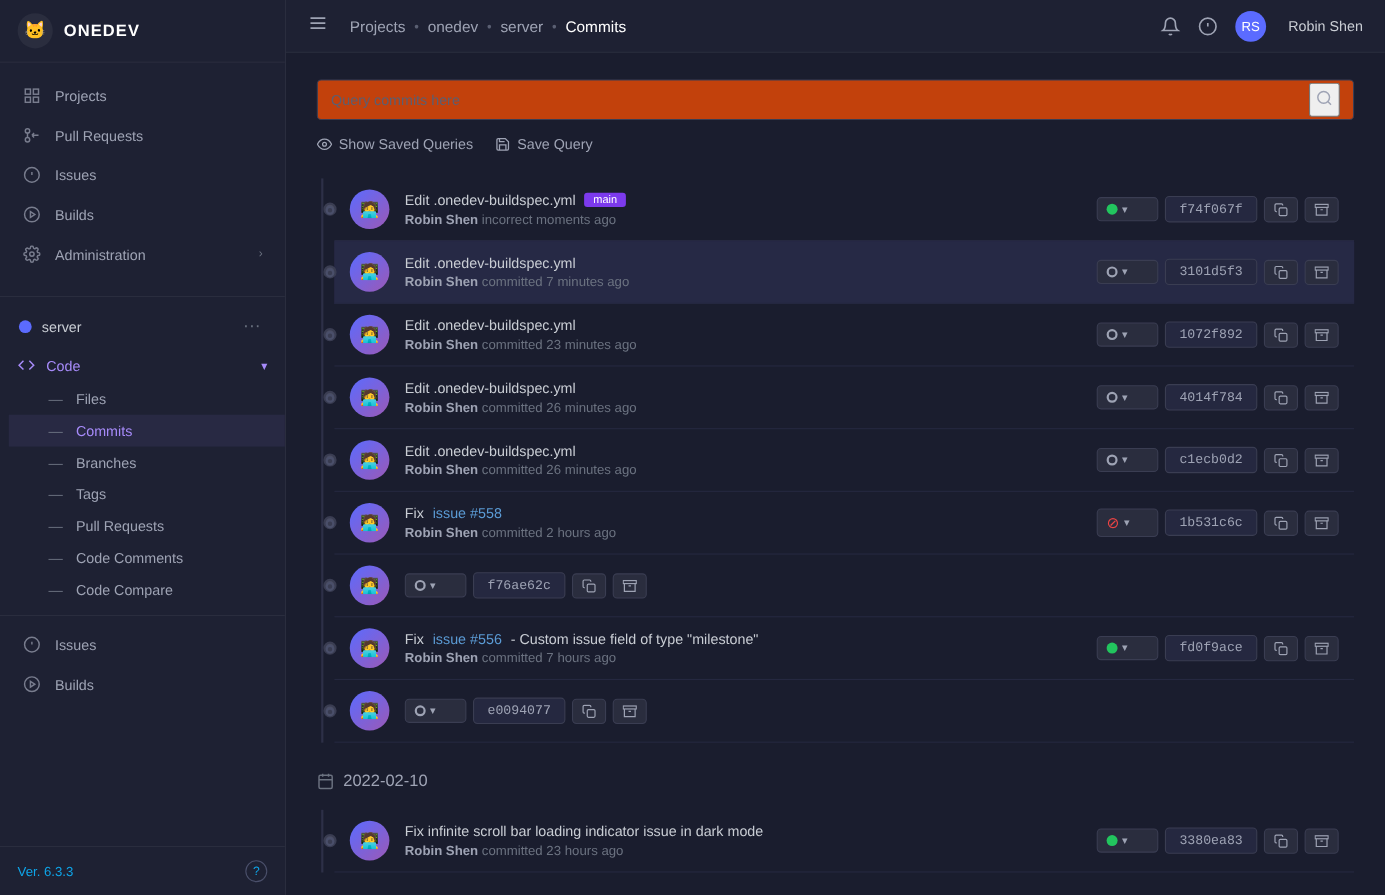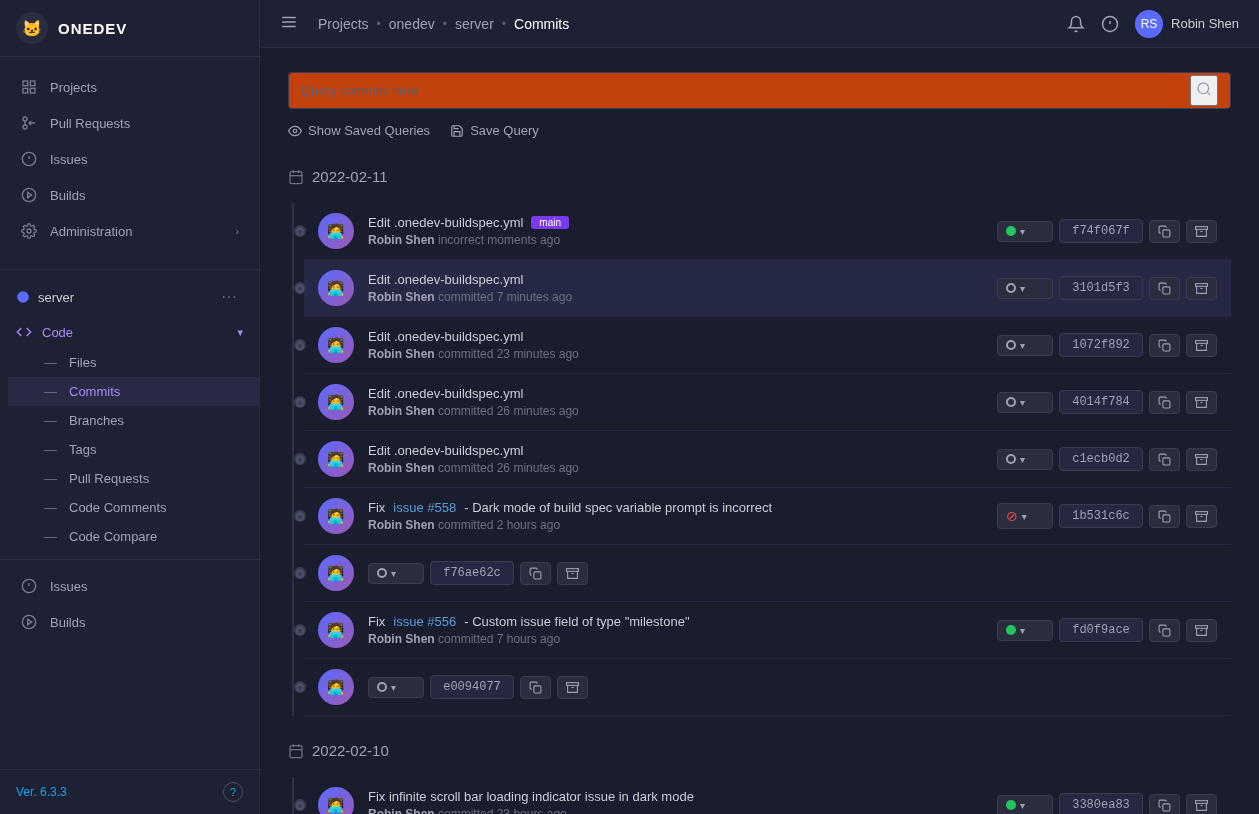--- a/index.html
+++ b/index.html
@@ -178,21 +178,21 @@
     .topnav-icon-btn {
       color: #9ea3b4;
       cursor: pointer;
       font-size: 16px;
       display: flex;
       align-items: center;
     }
     .topnav-user {
       display: flex;
       align-items: center;
-      gap: 8px;
+      gap: 20px;
       cursor: pointer;
     }
     .topnav-avatar {
       width: 28px;
       height: 28px;
       border-radius: 50%;
       background: #5b6bff;
       display: flex;
       align-items: center;
       justify-content: center;
@@ -630,29 +630,20 @@
         <svg width="14" height="14" viewBox="0 0 24 24" fill="none" stroke="currentColor" stroke-width="2">
           <path d="M19 21H5a2 2 0 0 1-2-2V5a2 2 0 0 1 2-2h11l5 5v11a2 2 0 0 1-2 2z"></path>
           <polyline points="17 21 17 13 7 13 7 21"></polyline>
           <polyline points="7 3 7 8 15 8"></polyline>
         </svg>
         <span>Save Query</span>
       </div>
     </div>
 
     <div class="date-group">
-      <div class="date-header">
-        <svg width="16" height="16" viewBox="0 0 24 24" fill="none" stroke="#6b7280" stroke-width="2">
-          <rect x="3" y="4" width="18" height="18" rx="2" ry="2"></rect>
-          <line x1="16" y1="2" x2="16" y2="6"></line>
-            <line x1="8" y1="2" x2="8" y2="6"></line>
-          <line x1="3" y1="10" x2="21" y2="10"></line>
-        </svg>
-        <span>2022-02-11</span>
-      </div>
 
       <div class="commits-container">
 
         <div class="commit-row-wrap">
           <div class="commit-dot"></div>
           <div class="commit-row" style="flex:1;">
             <div class="commit-avatar">🧑‍💻</div>
             <div class="commit-info">
               <div class="commit-title">
                 <span style="cursor:pointer; color:#c9cdd4;">Edit .onedev-buildspec.yml</span>
@@ -831,21 +822,20 @@
         </div>
 
         <div class="commit-row-wrap">
           <div class="commit-dot"></div>
           <div class="commit-row" style="flex:1;">
             <div class="commit-avatar">🧑‍💻</div>
             <div class="commit-info">
               <div class="commit-title">
                 <span>Fix </span>
                   <a class="commit-link">issue #558</a>
-                  <span> - Dark mode of build spec variable prompt is incorrect</span>
               </div>
               <div class="commit-meta">
                 <strong>Robin Shen</strong>
                 <span>committed 2 hours ago</span>
               </div>
             </div>
             <div class="commit-actions">
               <button class="commit-status-btn">
                 <span style="color:#ef4444; font-size:14px;">⊘</span>
                 <span style="font-size:10px; color:#9ea3b4;">▾</span>

